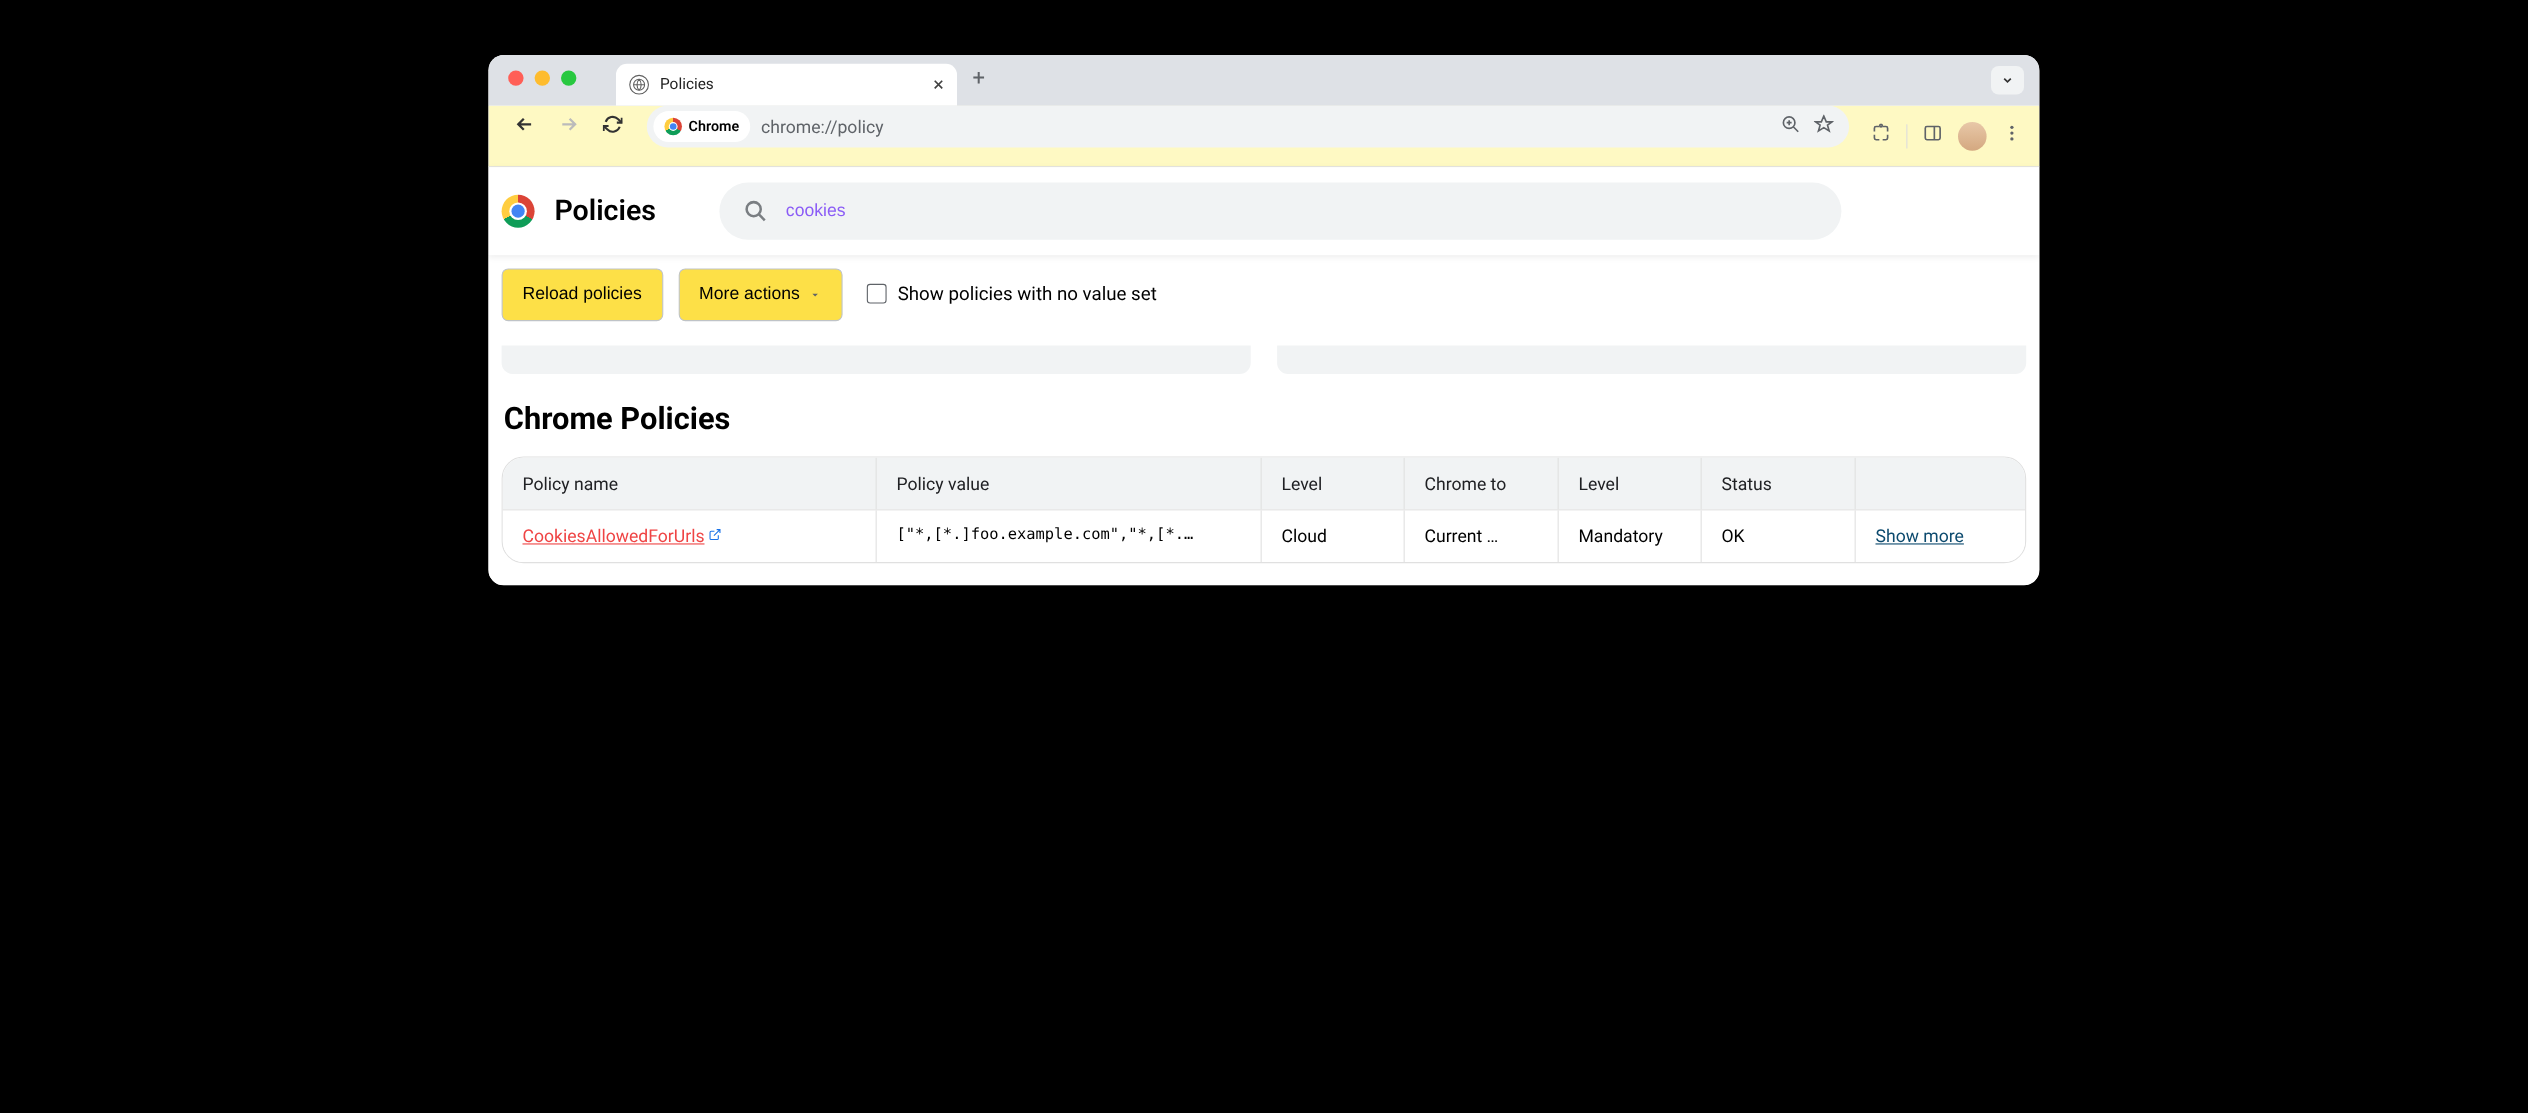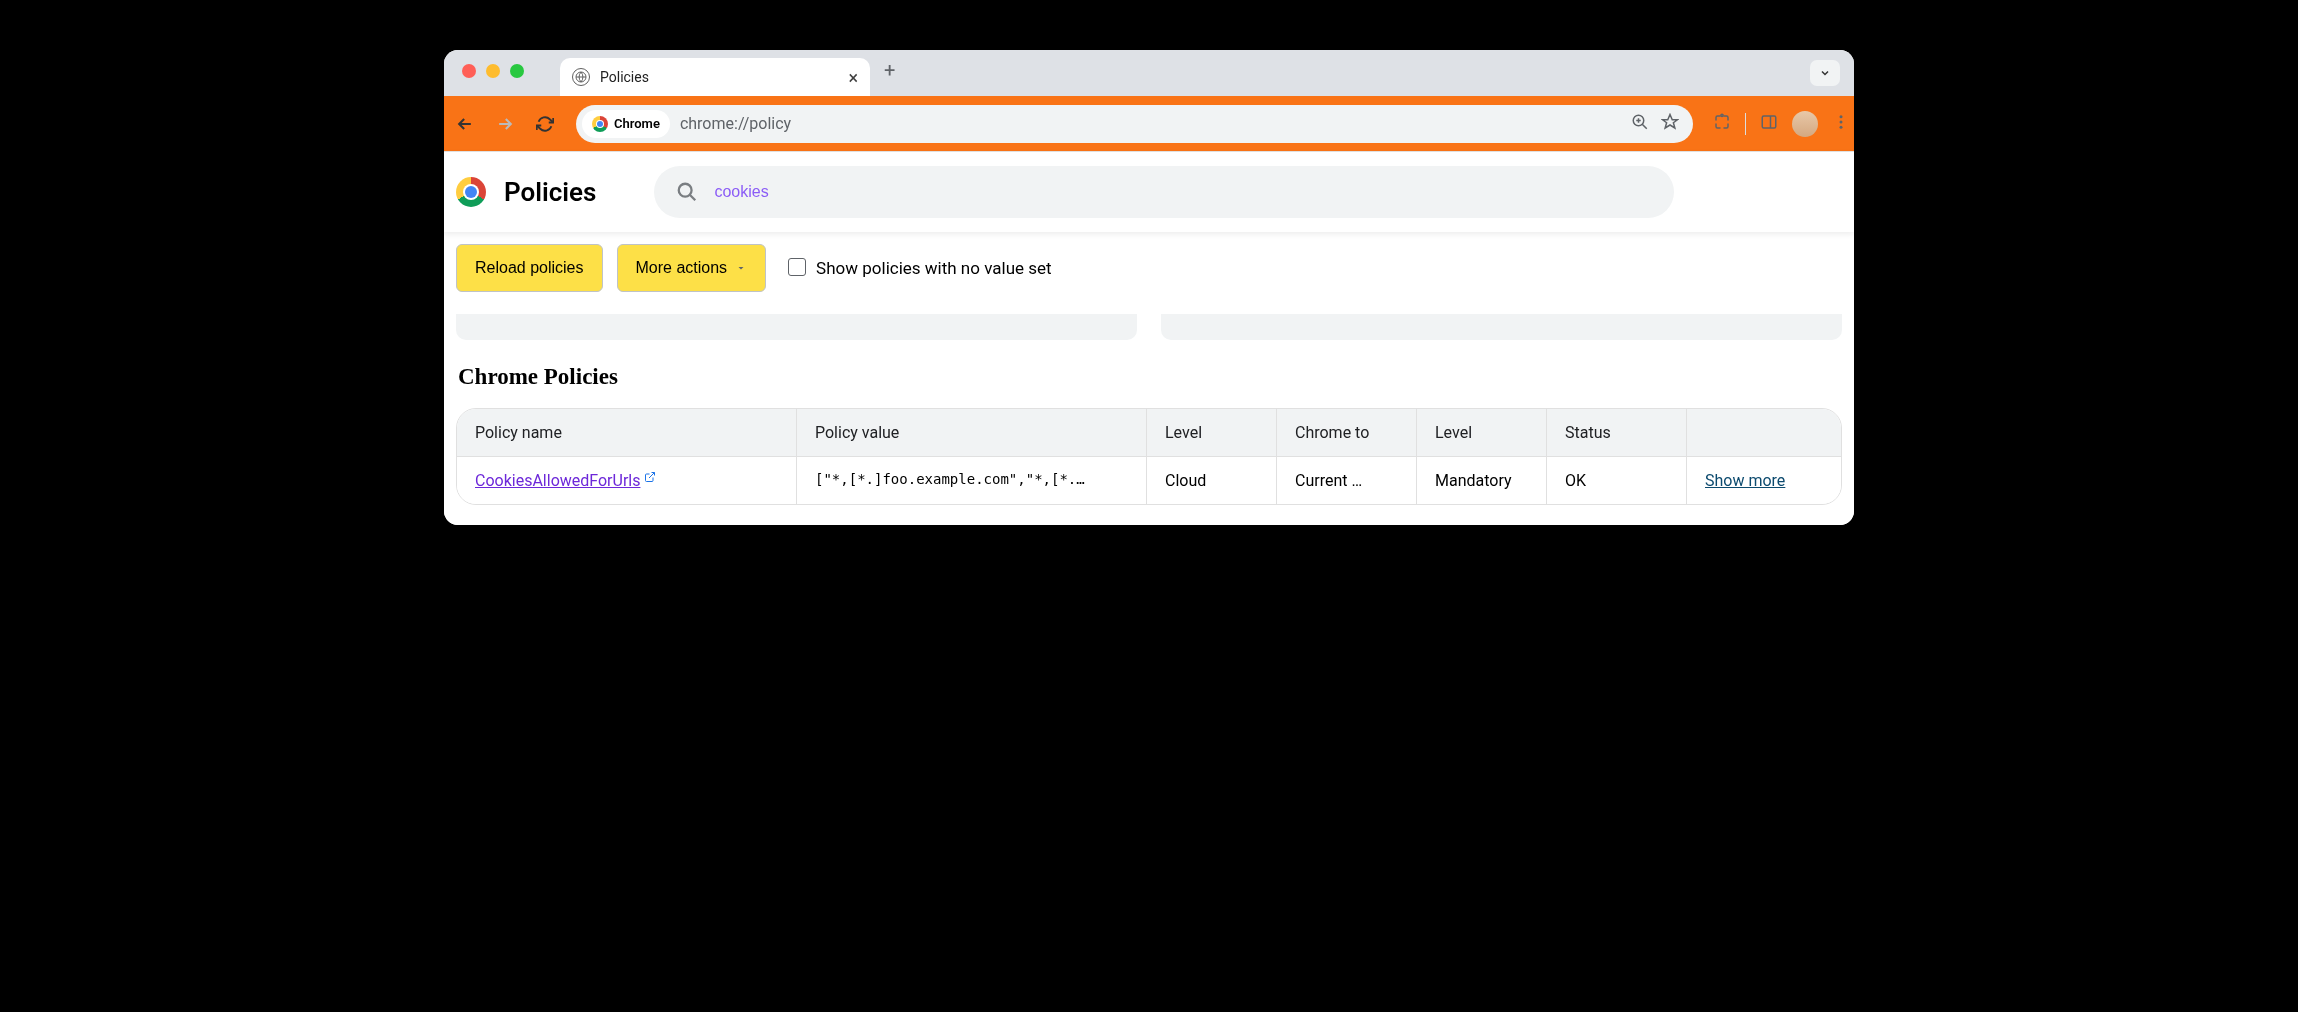--- a/index.html
+++ b/index.html
@@ -73,24 +73,23 @@
   right: 14px;
   top: 10px;
   width: 30px; height: 26px;
   background: #f1f3f4;
   border-radius: 7px;
   display: flex; align-items:center; justify-content:center;
   font-size: 13px;
 }
 .toolbar {
   height: 56px;
-  background: #f97316;
-  display: flex;
-  align-items: center;
-  padding: 0 4px;
+  background: #fef9c3;
+  display: flex;
+  padding: 0 16px;
   gap: 6px;
   border-bottom: 1px solid #e4e4e4;
 }
 .nav-btn {
   width: 34px; height: 34px;
   display: flex; align-items: center; justify-content: center;
   border-radius: 50%;
   font-size: 20px;
   color: #5f6368;
   cursor: pointer;
@@ -177,21 +176,21 @@
 }
 .check-row { display:flex;align-items:flex-start;gap:10px;margin-left:8px;}
 .check-box {
   width:18px;height:18px;border:1.5px solid #5f6368;border-radius:3px;cursor:pointer;
 }
 .check-label{font-size:17px;}
 
 .content { padding: 4px 12px 20px; background:#fff;}
 .cards { display:flex; gap:24px; margin-bottom:24px;}
 .card { flex:1; height:26px; background:#f1f3f4; border-radius: 0 0 10px 10px;}
-.section-title { font-size:23px; font-weight:700; margin: 10px 0 18px 2px; font-family: Liberation Serif, serif;}
+.section-title { font-size:28px; font-weight:700; margin: 10px 0 18px 2px;}
 .policy-table {
   width:100%;
   border:1px solid #e0e0e0;
   border-radius: 20px;
   overflow:hidden;
 }
 .thead, .trow { display:grid;
   grid-template-columns: 340px 350px 130px 140px 130px 140px 140px;
 }
 .thead { background:#f1f3f4; }
@@ -199,21 +198,21 @@
   padding: 14px 18px;
   font-size: 16px;
   border-right: 1px solid #e0e0e0;
   white-space: nowrap;
   overflow:hidden;
   text-overflow: ellipsis;
 }
 .th:last-child,.td:last-child{border-right:none;}
 .th { font-weight:400; color:#202124;}
 .trow { border-top:1px solid #e0e0e0; background:#fff;}
-.policy-link { color:#6d28d9; text-decoration:underline; display:inline-flex;align-items:flex-start;gap:4px;}
+.policy-link { color:#ef4444; text-decoration:underline; display:inline-flex;align-items:center;gap:4px;}
 .ext-icon{font-size:13px;}
 .mono { font-family: 'Menlo', 'Consolas', monospace; font-size:14px;}
 .show-more { color:#0c4a6e; text-decoration:underline; cursor:pointer;}
 </style>
 </head>
 <body>
 
 <div class="window">
 
   <div class="titlebar">

